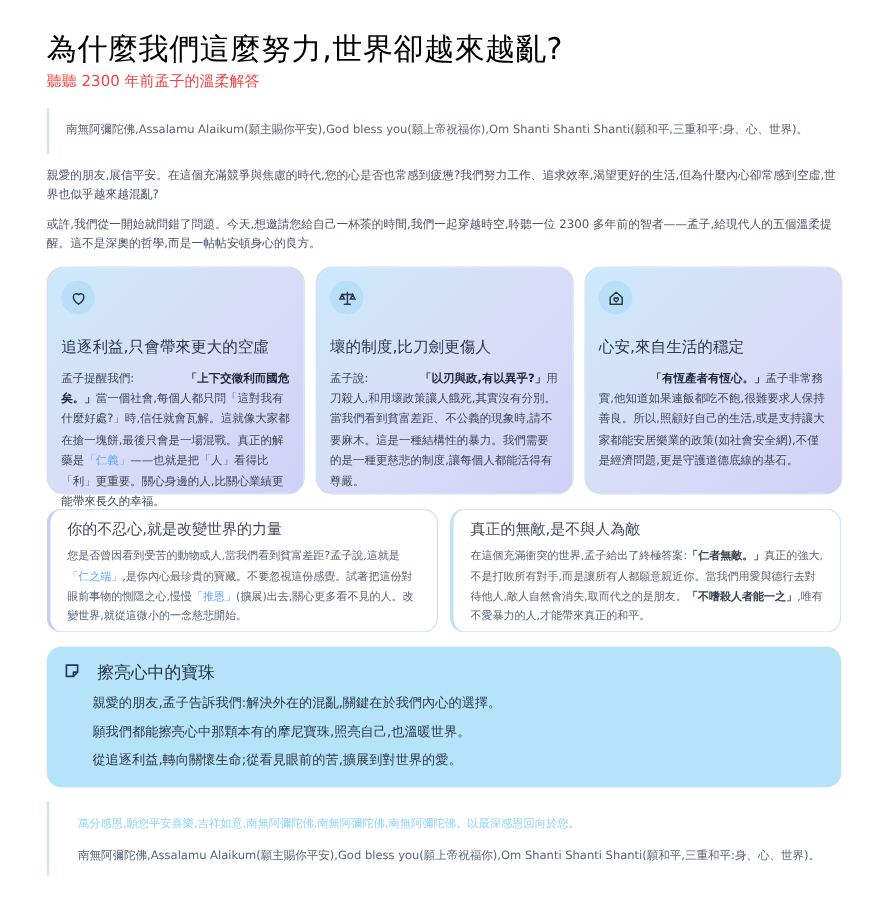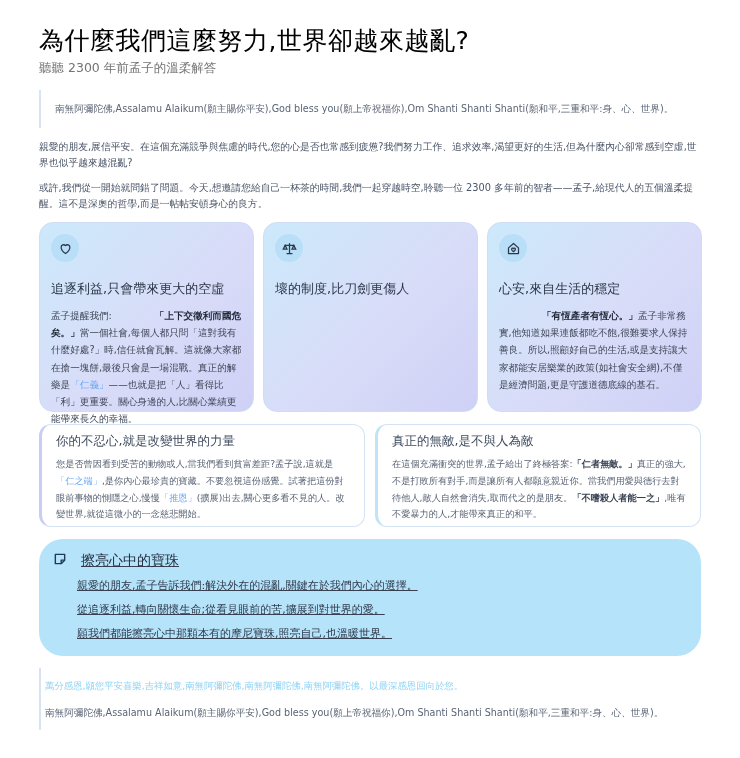--- a/index.html
+++ b/index.html
@@ -1,20 +1,20 @@
 <!DOCTYPE html>
 <html><head>
   <meta charset="utf-8">
   <style>
     * { box-sizing: border-box; margin: 0; padding: 0; }
     html, body { width: 740px; height: 758px; background: #ffffff; overflow: hidden; }
     body { font-family: "DejaVu Sans", "Liberation Sans", sans-serif; color: #374151; position: relative; }
 
     .title { position: absolute; left: 39px; top: 24px; font-size: 25px; font-weight: 500; color: #000000; letter-spacing: 0.5px; }
-    .subtitle { position: absolute; left: 39px; top: 60px; font-size: 12.5px; color: #737373; }
+    .subtitle { position: absolute; left: 39px; top: 60px; font-size: 12.5px; color: #ef4444; }
 
     .blessing { position: absolute; left: 39px; width: 662px; border-left: 2px solid #d7e3f2; padding-left: 14px; font-size: 9.6px; color: #5a6475; }
     .blessing.top { top: 90px; height: 38px; line-height: 38px; }
 
     .para { position: absolute; left: 39px; width: 662px; font-size: 9.8px; line-height: 16px; color: #4a5568; }
     .p1 { top: 139px; }
     .p2 { top: 180px; }
 
     .card { position: absolute; top: 222px; width: 215px; height: 190px; border-radius: 14px;
             background: linear-gradient(135deg, #cce9fb 0%, #d9dcf8 55%, #cfd0f6 100%);
@@ -31,29 +31,29 @@
     .hl { color: #60a5fa; }
 
     .wide { position: absolute; top: 424px; height: 103px; border-radius: 12px; background: #ffffff;
             border: 1px solid #d4e2f3; border-left: 3px solid #c9cdf3; padding: 8px 14px; }
     .wide.w1 { left: 39px; width: 326px; }
     .wide.w2 { left: 375px; width: 326px; border-left-color: #bfe4f7; }
     .wide h3 { font-size: 12.5px; font-weight: 500; color: #3d4a5e; }
     .wide p { margin-top: 6px; font-size: 9.2px; line-height: 16.8px; color: #586274; }
     .wide b { font-weight: 700; color: #374151; }
 
-    .closing { position: absolute; left: 39px; top: 539px; width: 662px; height: 117px; border-radius: 24px;
-               background: #b5e3fa; padding: 12px 14px; text-decoration: underline; }
+    .closing { position: absolute; left: 39px; top: 539px; width: 662px; height: 117px; border-radius: 12px;
+               background: #b5e3fa; padding: 12px 14px; }
     .closing .head { display: flex; align-items: center; gap: 14px; }
     .closing .head svg { width: 14px; height: 14px; }
     .closing h3 { font-size: 14px; font-weight: 500; color: #253042; }
     .closing p { margin-left: 24px; margin-top: 8px; font-size: 11px; line-height: 16px; color: #2f3a4b; }
     .closing p + p { margin-top: 8px; }
 
-    .footer { position: absolute; left: 39px; top: 668px; width: 662px; height: 62px; border-left: 2px solid #d7e3f2; padding-left: 4px; }
+    .footer { position: absolute; left: 39px; top: 668px; width: 662px; height: 62px; border-left: 2px solid #d7e3f2; padding-left: 24px; }
     .footer .thanks { margin-top: 12px; font-size: 9.4px; color: #8fd3f5; }
     .footer .bless { margin-top: 14px; font-size: 9.6px; color: #5a6475; }
   </style>
 </head>
 <body>
 
 <h1 class="title">為什麼我們這麼努力,世界卻越來越亂?</h1>
 <div class="subtitle">聽聽 2300 年前孟子的溫柔解答</div>
 
 <div class="blessing top">南無阿彌陀佛,Assalamu Alaikum(願主賜你平安),God bless you(願上帝祝福你),Om Shanti Shanti Shanti(願和平,三重和平:身、心、世界)。</div>
@@ -72,20 +72,21 @@
 </div>
 
 <div class="card c2">
   <div class="icon-wrap">
     <svg viewBox="0 0 24 24" fill="none" stroke="#2d3748" stroke-width="2" stroke-linecap="round">
         <path d="M12 4v16M8 20h8M5 7h14"></path>
         <path d="M5 7l-3 6h6zM19 7l-3 6h6z"></path>
       </svg>
   </div>
   <h3>壞的制度,比刀劍更傷人</h3>
+  <p><span>孟子說:</span><b>「以刃與政,有以異乎?」</b><span>用刀殺人,和用壞政策讓人餓死,其實沒有分別。當我們看到貧富差距、不公義的現象時,請不要麻木。這是一種結構性的暴力。我們需要的是一種更慈悲的制度,讓每個人都能活得有尊嚴。</span></p>
 </div>
 
 <div class="card c3">
   <div class="icon-wrap">
     <svg viewBox="0 0 24 24" fill="none" stroke="#2d3748" stroke-width="2" stroke-linejoin="round">
         <path d="M4 11l8-7 8 7v9H4z"></path>
         <path d="M12 17s-3-2-3-4a1.6 1.6 0 0 1 3-.8 1.6 1.6 0 0 1 3 .8c0 2-3 4-3 4z"></path>
       </svg>
   </div>
   <h3>心安,來自生活的穩定</h3>
@@ -106,20 +107,20 @@
   <div class="head">
     <span>
       <svg viewBox="0 0 24 24" fill="none" stroke="#1e3a5f" stroke-width="2.4" stroke-linejoin="round">
           <path d="M4 4h16v10l-6 6H4z"></path>
           <path d="M14 20v-6h6"></path>
         </svg>
     </span>
     <h3>擦亮心中的寶珠</h3>
   </div>
   <p>親愛的朋友,孟子告訴我們:解決外在的混亂,關鍵在於我們內心的選擇。</p>
+  <p>願我們都能擦亮心中那顆本有的摩尼寶珠,照亮自己,也溫暖世界。</p>
   <p>從追逐利益,轉向關懷生命;從看見眼前的苦,擴展到對世界的愛。</p>
-  <p>願我們都能擦亮心中那顆本有的摩尼寶珠,照亮自己,也溫暖世界。</p>
 </div>
 
 <div class="footer">
   <div class="thanks">萬分感恩,願您平安喜樂,吉祥如意,南無阿彌陀佛,南無阿彌陀佛,南無阿彌陀佛。以最深感恩回向於您。</div>
   <div class="bless">南無阿彌陀佛,Assalamu Alaikum(願主賜你平安),God bless you(願上帝祝福你),Om Shanti Shanti Shanti(願和平,三重和平:身、心、世界)。</div>
 </div>
 
 </body></html>

